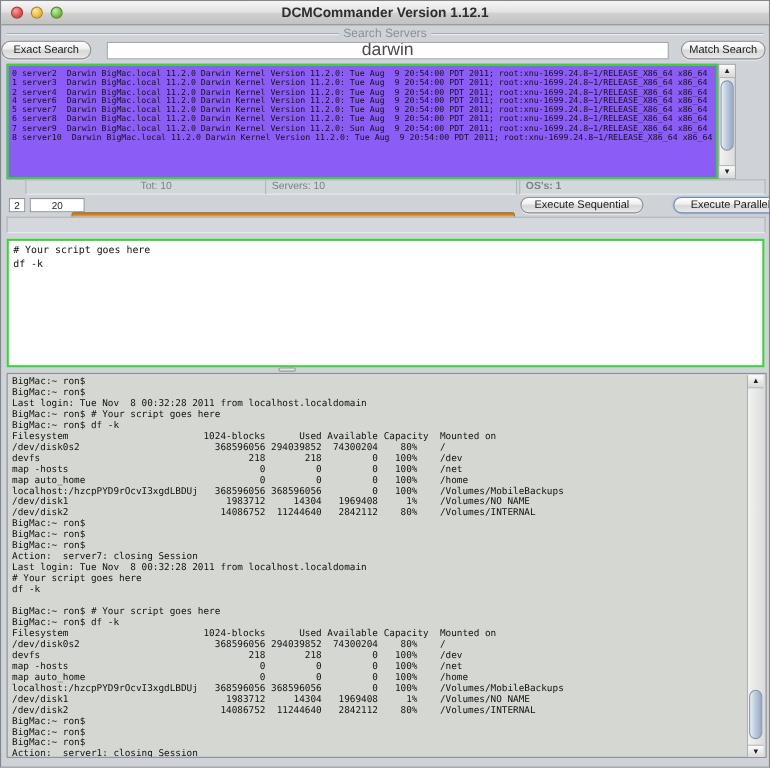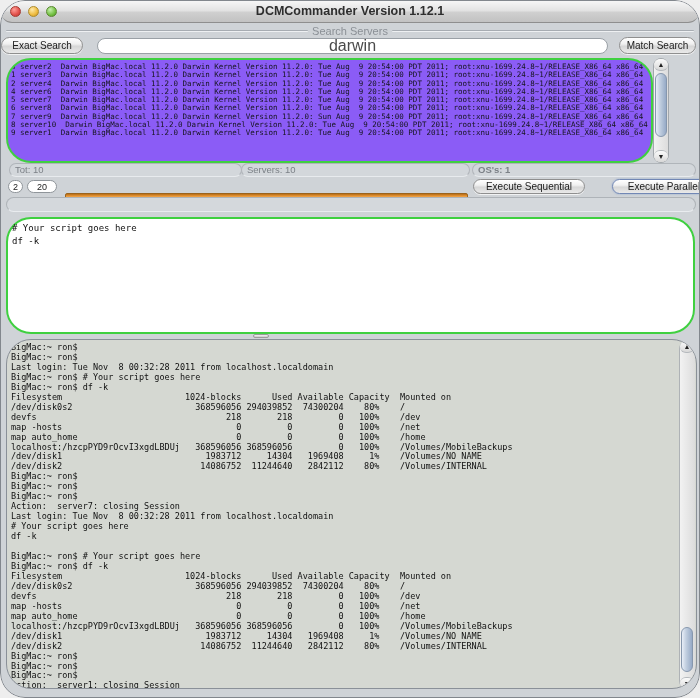--- a/index.html
+++ b/index.html
@@ -1,15 +1,15 @@
 <!DOCTYPE html>
 <html><head>
 <meta charset="utf-8">
 <style>
-  * { box-sizing: border-box; margin: 0; padding: 0; border-radius: 25px; }
+  * { box-sizing: border-box; margin: 0; padding: 0; }
   html,body { background:#eee; }
   .window {
     position: relative; width: 700px; height: 698px;
     font-family: "Liberation Sans", sans-serif;
     background: #cfd3d7;
     border: 1px solid #82878d;
     overflow: hidden;
   }
   
   .titlebar {
@@ -80,31 +80,31 @@
   .sb-list .sb-thumb { top:14px; height:64px; }
   .sb-term { right:1px; top:1px; height:348px; border:none; border-left:1px solid #aeb2b6; }
   .sb-term .sb-thumb { top:286px; height:45px; }
   
   .status-field {
     position:absolute; top:162px; height:14px;
     background:#d3d7db; border:1px solid #b0b5ba;
     border-bottom-color:#e8ebee;
     font-size:9.5px; color:#7c8187; line-height:12px; padding-left:5px;
   }
-  .sf-tot { left:8px; width:233px; }
+  .sf-tot { left:22px; width:233px;text-align:center; }
   .sf-servers { left:240px; width:229px; }
   .sf-os { left:471px; width:224px;font-weight:bold; }
   
   .mini-field {
     position:absolute; top:179px; height:13px; background:#fff;
     border:1px solid #8f959a; text-align:center;
     font-size:9px; color:#222; font-family:"Liberation Sans",sans-serif; padding:0;
   }
   .mf-a { left:7px;  width:15px; }
-  .mf-b { left:26px; width:30px; }
+  .mf-b { left:26px; width:50px; }
   .progress {
     position:absolute; left:64px; top:192px; width:403px; height:13px;
     border:1px solid #9a631d; border-radius:2px;
     background: linear-gradient(180deg,#b96d15 0%,#ec9c3e 22%,#f4bd74 45%,#f0a94e 60%,#de8a20 85%,#c47614 100%);
     text-align:center;
   }
   .progress span { font-size:9px; line-height:12px; color:#40260a; }
   .btn-exec-seq { left:472px; top:178px; width:112px; height:15px; border-radius:8px; }
   .btn-exec-par { left:591px; top:178px; width:104px; height:15px; border-radius:8px;
                   border:1px solid #7187b5; box-shadow:0 0 2px #8fa6cf;margin-left:20px; }
@@ -165,21 +165,20 @@
   <div class="server-list">
     <div class="server-rows">
       <div class="server-row">0 server2  Darwin BigMac.local 11.2.0 Darwin Kernel Version 11.2.0: Tue Aug  9 20:54:00 PDT 2011; root:xnu-1699.24.8~1/RELEASE_X86_64 x86_64</div>
       <div class="server-row">1 server3  Darwin BigMac.local 11.2.0 Darwin Kernel Version 11.2.0: Tue Aug  9 20:54:00 PDT 2011; root:xnu-1699.24.8~1/RELEASE_X86_64 x86_64</div>
       <div class="server-row">2 server4  Darwin BigMac.local 11.2.0 Darwin Kernel Version 11.2.0: Tue Aug  9 20:54:00 PDT 2011; root:xnu-1699.24.8~1/RELEASE_X86_64 x86_64</div>
       <div class="server-row">4 server6  Darwin BigMac.local 11.2.0 Darwin Kernel Version 11.2.0: Tue Aug  9 20:54:00 PDT 2011; root:xnu-1699.24.8~1/RELEASE_X86_64 x86_64</div>
       <div class="server-row">5 server7  Darwin BigMac.local 11.2.0 Darwin Kernel Version 11.2.0: Tue Aug  9 20:54:00 PDT 2011; root:xnu-1699.24.8~1/RELEASE_X86_64 x86_64</div>
       <div class="server-row">6 server8  Darwin BigMac.local 11.2.0 Darwin Kernel Version 11.2.0: Tue Aug  9 20:54:00 PDT 2011; root:xnu-1699.24.8~1/RELEASE_X86_64 x86_64</div>
       <div class="server-row">7 server9  Darwin BigMac.local 11.2.0 Darwin Kernel Version 11.2.0: Sun Aug  9 20:54:00 PDT 2011; root:xnu-1699.24.8~1/RELEASE_X86_64 x86_64</div>
       <div class="server-row">8 server10  Darwin BigMac.local 11.2.0 Darwin Kernel Version 11.2.0: Tue Aug  9 20:54:00 PDT 2011; root:xnu-1699.24.8~1/RELEASE_X86_64 x86_64</div>
-      <div class="server-row">9 server1  Darwin BigMac.local 11.2.0 Darwin Kernel Version 11.2.0: Tue Aug  9 20:54:00 PDT 2011; root:xnu-1699.24.8~1/RELEASE_X86_64 x86_64</div>
     </div>
   </div>
   <div class="scrollbar sb-list">
     <div class="sb-arrow top">▲</div>
     <div class="sb-thumb"></div>
     <div class="sb-arrow bottom">▼</div>
   </div>
 
   <div class="status-field sf-tot">Tot: 10</div>
   <div class="status-field sf-servers">Servers: 10</div>

